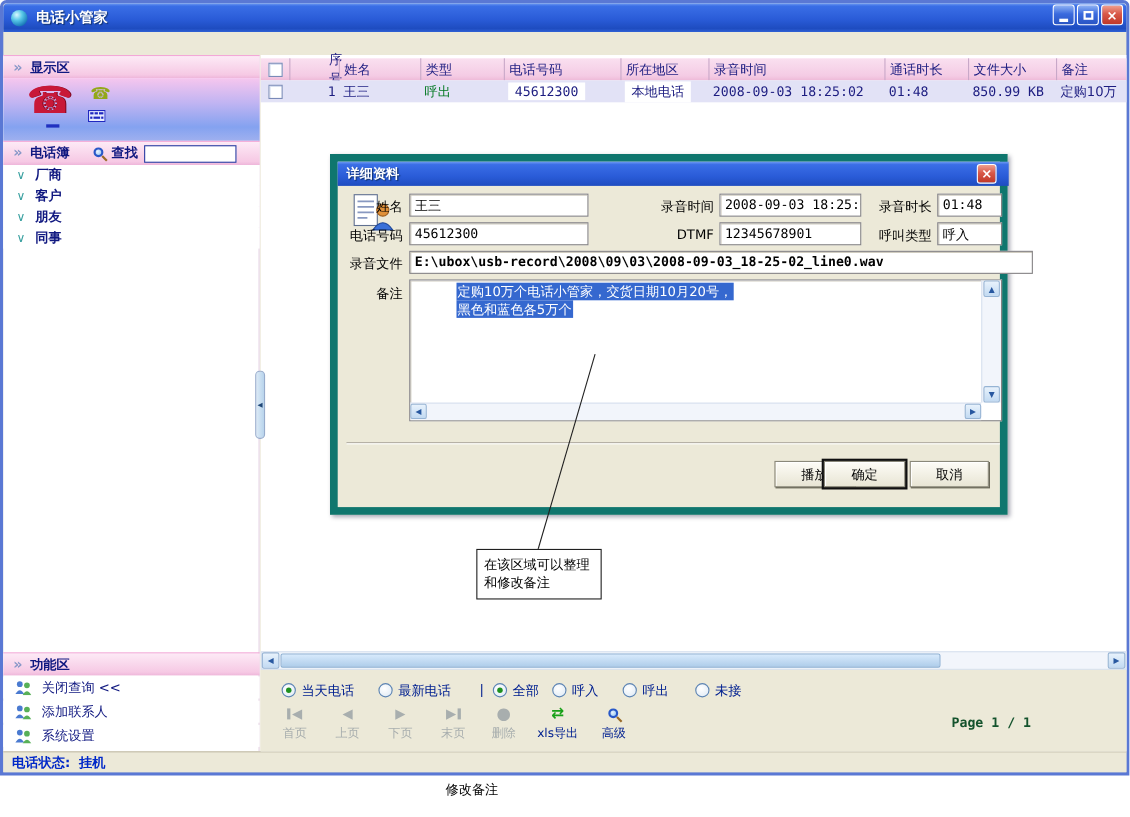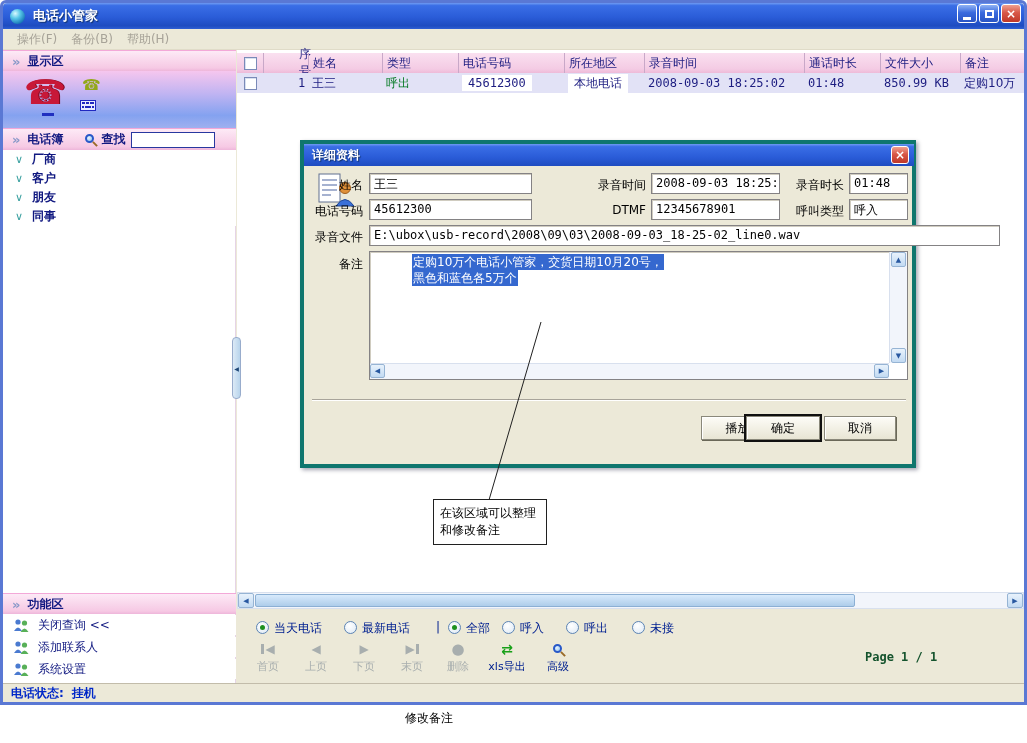--- a/index.html
+++ b/index.html
@@ -92,21 +92,21 @@
   .nav-icon { height:16px; display:flex; align-items:center; justify-content:center; font-size:12px; }
   .nav-label { font-size:11px; margin-top:2px; }
   .disabled { color:#a8aeae; }
   .nav-enabled { color:#002090; }
   .bar-left { display:inline-block; width:3px; height:10px; background:currentcolor; margin-right:1px; }
   .bar-right { display:inline-block; width:3px; height:10px; background:currentcolor; margin-left:1px; }
   #nav-export .nav-icon { color:#18a018; font-weight:bold; font-size:14px; }
   #page-info { position:absolute; left:628px; top:29px; color:#14532d; font-family:"DejaVu Sans Mono", monospace; font-weight:bold;margin-top:12px; }
 
   
-  #dialog { left:300px; top:140px; width:616px; height:328px; background:#ece9d8; border:4px solid #0f766e; box-shadow:2px 2px 4px rgba(0,0,40,.35); }
+  #dialog { left:300px; top:140px; width:616px; height:328px; background:#ece9d8; border:7px solid #0f766e; box-shadow:2px 2px 4px rgba(0,0,40,.35); }
   #dlg-titlebar { position:absolute; left:0; top:0; width:610px; height:22px;
     background:linear-gradient(180deg,#6f9bf2 0%,#3a6ee6 12%,#2a5cd8 60%,#1e4cc0 100%); display:flex; align-items:center; }
   #dlg-title { color:#fff; font-weight:bold; margin-left:8px; text-shadow:1px 1px 1px #10306a; }
   #dlg-close { position:absolute; right:3px; top:2px; width:18px; height:18px; border:1px solid #fff; border-radius:3px;
     background:linear-gradient(180deg,#f0a090,#d85848 45%,#c03828); color:#fff; font-weight:bold; display:flex; align-items:center; justify-content:center; }
   .dlg-label { position:absolute; color:#000; text-align:right; }
   .dlg-input { position:absolute; height:21px; background:#fff; border:1px solid #848284; box-shadow:inset 1px 1px 0 #d0ccc0; padding:2px 4px; color:#000; font-family:"DejaVu Sans Mono", monospace; font-size:12px; white-space:nowrap; overflow:hidden; }
   #dlg-icon { position:absolute; left:13px; top:28px; }
   #note-area { position:absolute; left:65px; top:107px; width:539px; height:129px; background:#fff; border:1px solid #848284; box-shadow:inset 1px 1px 0 #d0ccc0; }
   #note-text { position:absolute; left:2px; top:2px; right:20px;margin-left:40px; }
@@ -147,25 +147,20 @@
         <span class="min-glyph"></span>
       </div>
     <div class="winbtn blue">
         <span class="max-glyph"></span>
       </div>
     <div class="winbtn red">
         <span>×</span>
       </div>
   </div>
 
-  <div class="abs" id="menubar">
-    <span class="menu-item">操作(F)</span>
-    <span class="menu-item">备份(B)</span>
-    <span class="menu-item">帮助(H)</span>
-  </div>
 
   <div class="abs" id="sidebar"></div>
 
   <div class="abs side-hdr" id="hdr-display">
     <span class="chev2">»</span>
     <span class="side-hdr-label">显示区</span>
   </div>
 
   <div class="abs" id="display-panel"></div>
   <div class="abs" id="big-phone">☎</div>
@@ -392,21 +387,21 @@
     <div class="dlg-input" style="left:545px; top:29px; width:59px;">01:48</div>
 
     <span class="dlg-label" style="left:7px; top:59px; width:52px;">电话号码</span>
     <div class="dlg-input" style="left:65px; top:55px; width:163px;">45612300</div>
     <span class="dlg-label" style="left:257px; top:59px; width:85px;">DTMF</span>
     <div class="dlg-input" style="left:347px; top:55px; width:129px;">12345678901</div>
     <span class="dlg-label" style="left:477px; top:59px; width:63px;">呼叫类型</span>
     <div class="dlg-input" style="left:545px; top:55px; width:59px; font-family:'DejaVu Sans',sans-serif;">呼入</div>
 
     <span class="dlg-label" style="left:7px; top:85px; width:52px;">录音文件</span>
-    <div class="dlg-input" style="left:65px; top:81px; width:631px;">E:\ubox\usb-record\2008\09\03\2008-09-03_18-25-02_line0.wav</div>
+    <div class="dlg-input" style="left:65px; top:81px; width:567px;font-weight:bold;">E:\ubox\usb-record\2008\09\03\2008-09-03_18-25-02_line0.wav</div>
 
     <span class="dlg-label" style="left:7px; top:112px; width:52px;">备注</span>
     <div id="note-area">
       <div id="note-text">
         <span class="sel-line">定购10万个电话小管家，交货日期10月20号，</span>
         <span class="sel-line">黑色和蓝色各5万个</span>
       </div>
       <div id="note-vsb">
         <div class="vsb-btn" id="vsb-up">
             <span>▲</span>

